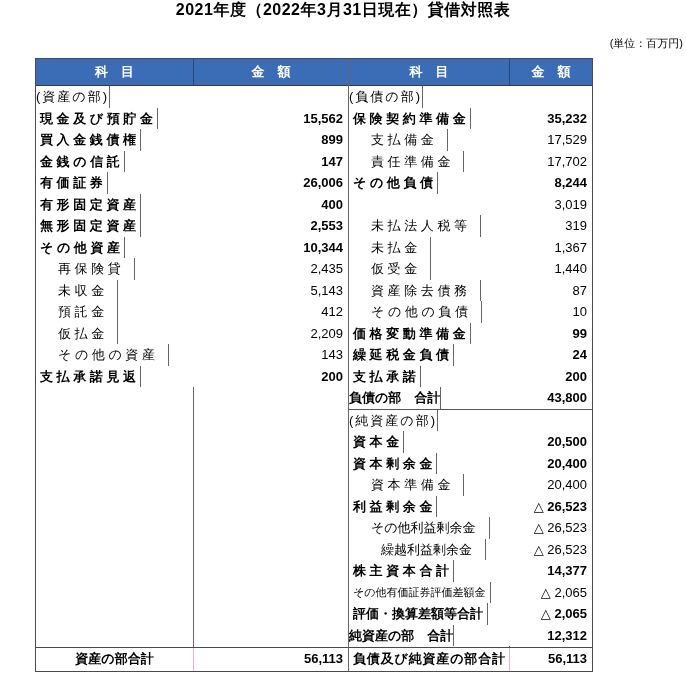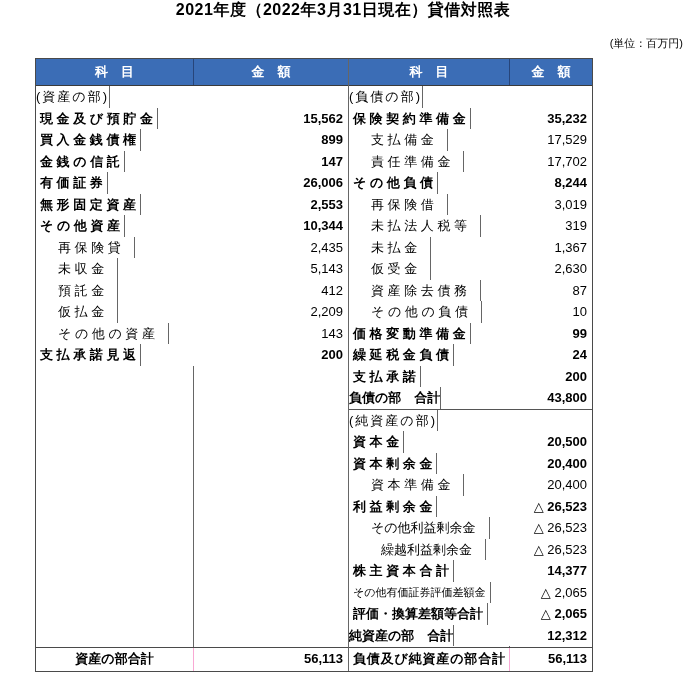--- a/index.html
+++ b/index.html
@@ -97,20 +97,24 @@
   <div class="row">
     <div class="lbl lv0 b">金 銭 の 信 託</div>
     <div class="val b">147</div>
   </div>
 
   <div class="row">
     <div class="lbl lv0 b">有 価 証 券</div>
     <div class="val b">26,006</div>
   </div>
 
+  <div class="row">
+    <div class="lbl lv0 b">有 形 固 定 資 産</div>
+    <div class="val b">400</div>
+  </div>
 
   <div class="row">
     <div class="lbl lv0 b">無 形 固 定 資 産</div>
     <div class="val b">2,553</div>
   </div>
 
   <div class="row">
     <div class="lbl lv0 b">そ の 他 資 産</div>
     <div class="val b">10,344</div>
   </div>
@@ -182,37 +186,36 @@
     <div class="lbl lv1">責 任 準 備 金</div>
     <div class="val">17,702</div>
   </div>
 
   <div class="row">
     <div class="lbl lv0 b">そ の 他 負 債</div>
     <div class="val b">8,244</div>
   </div>
 
   <div class="row">
-    <div class="lbl lv1">再 保 険 借</div>
     <div class="val">3,019</div>
   </div>
 
   <div class="row">
     <div class="lbl lv1">未 払 法 人 税 等</div>
     <div class="val">319</div>
   </div>
 
   <div class="row">
     <div class="lbl lv1">未 払 金</div>
     <div class="val">1,367</div>
   </div>
 
   <div class="row">
     <div class="lbl lv1">仮 受 金</div>
-    <div class="val">2,630</div>
+    <div class="val">1,440</div>
   </div>
 
   <div class="row">
     <div class="lbl lv1">資 産 除 去 債 務</div>
     <div class="val">87</div>
   </div>
 
   <div class="row">
     <div class="lbl lv1">そ の 他 の 負 債</div>
     <div class="val">10</div>

